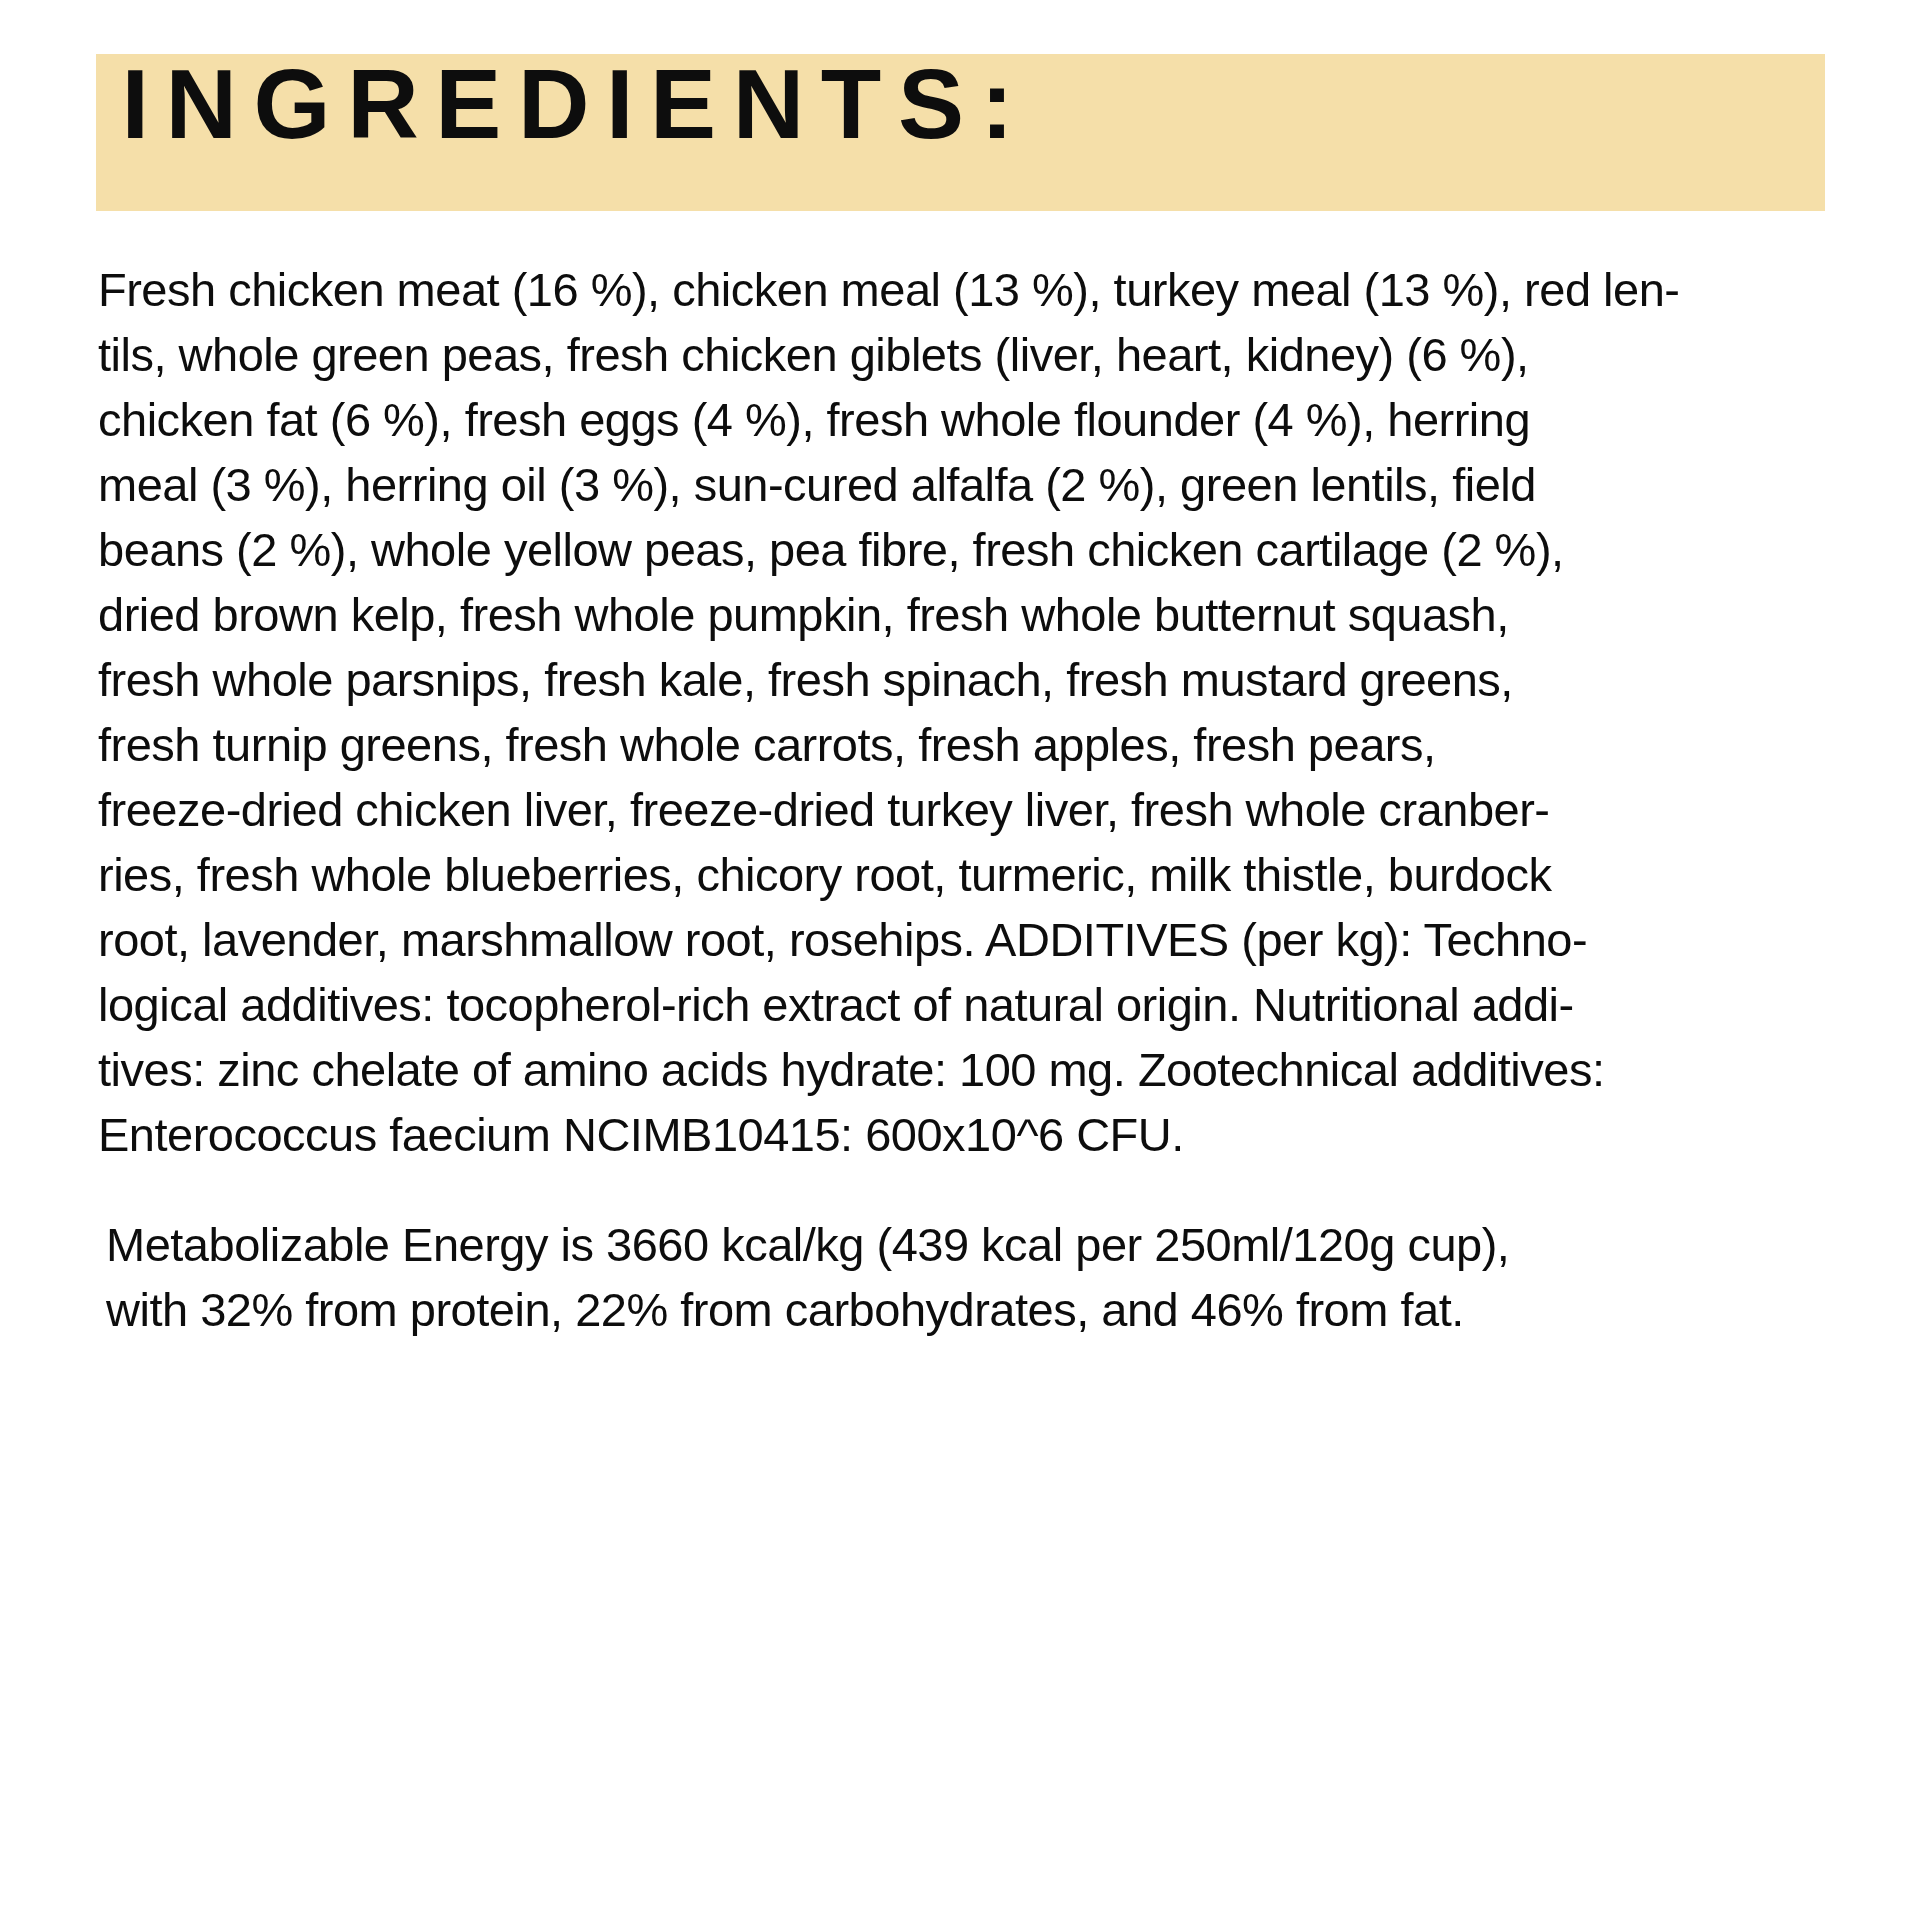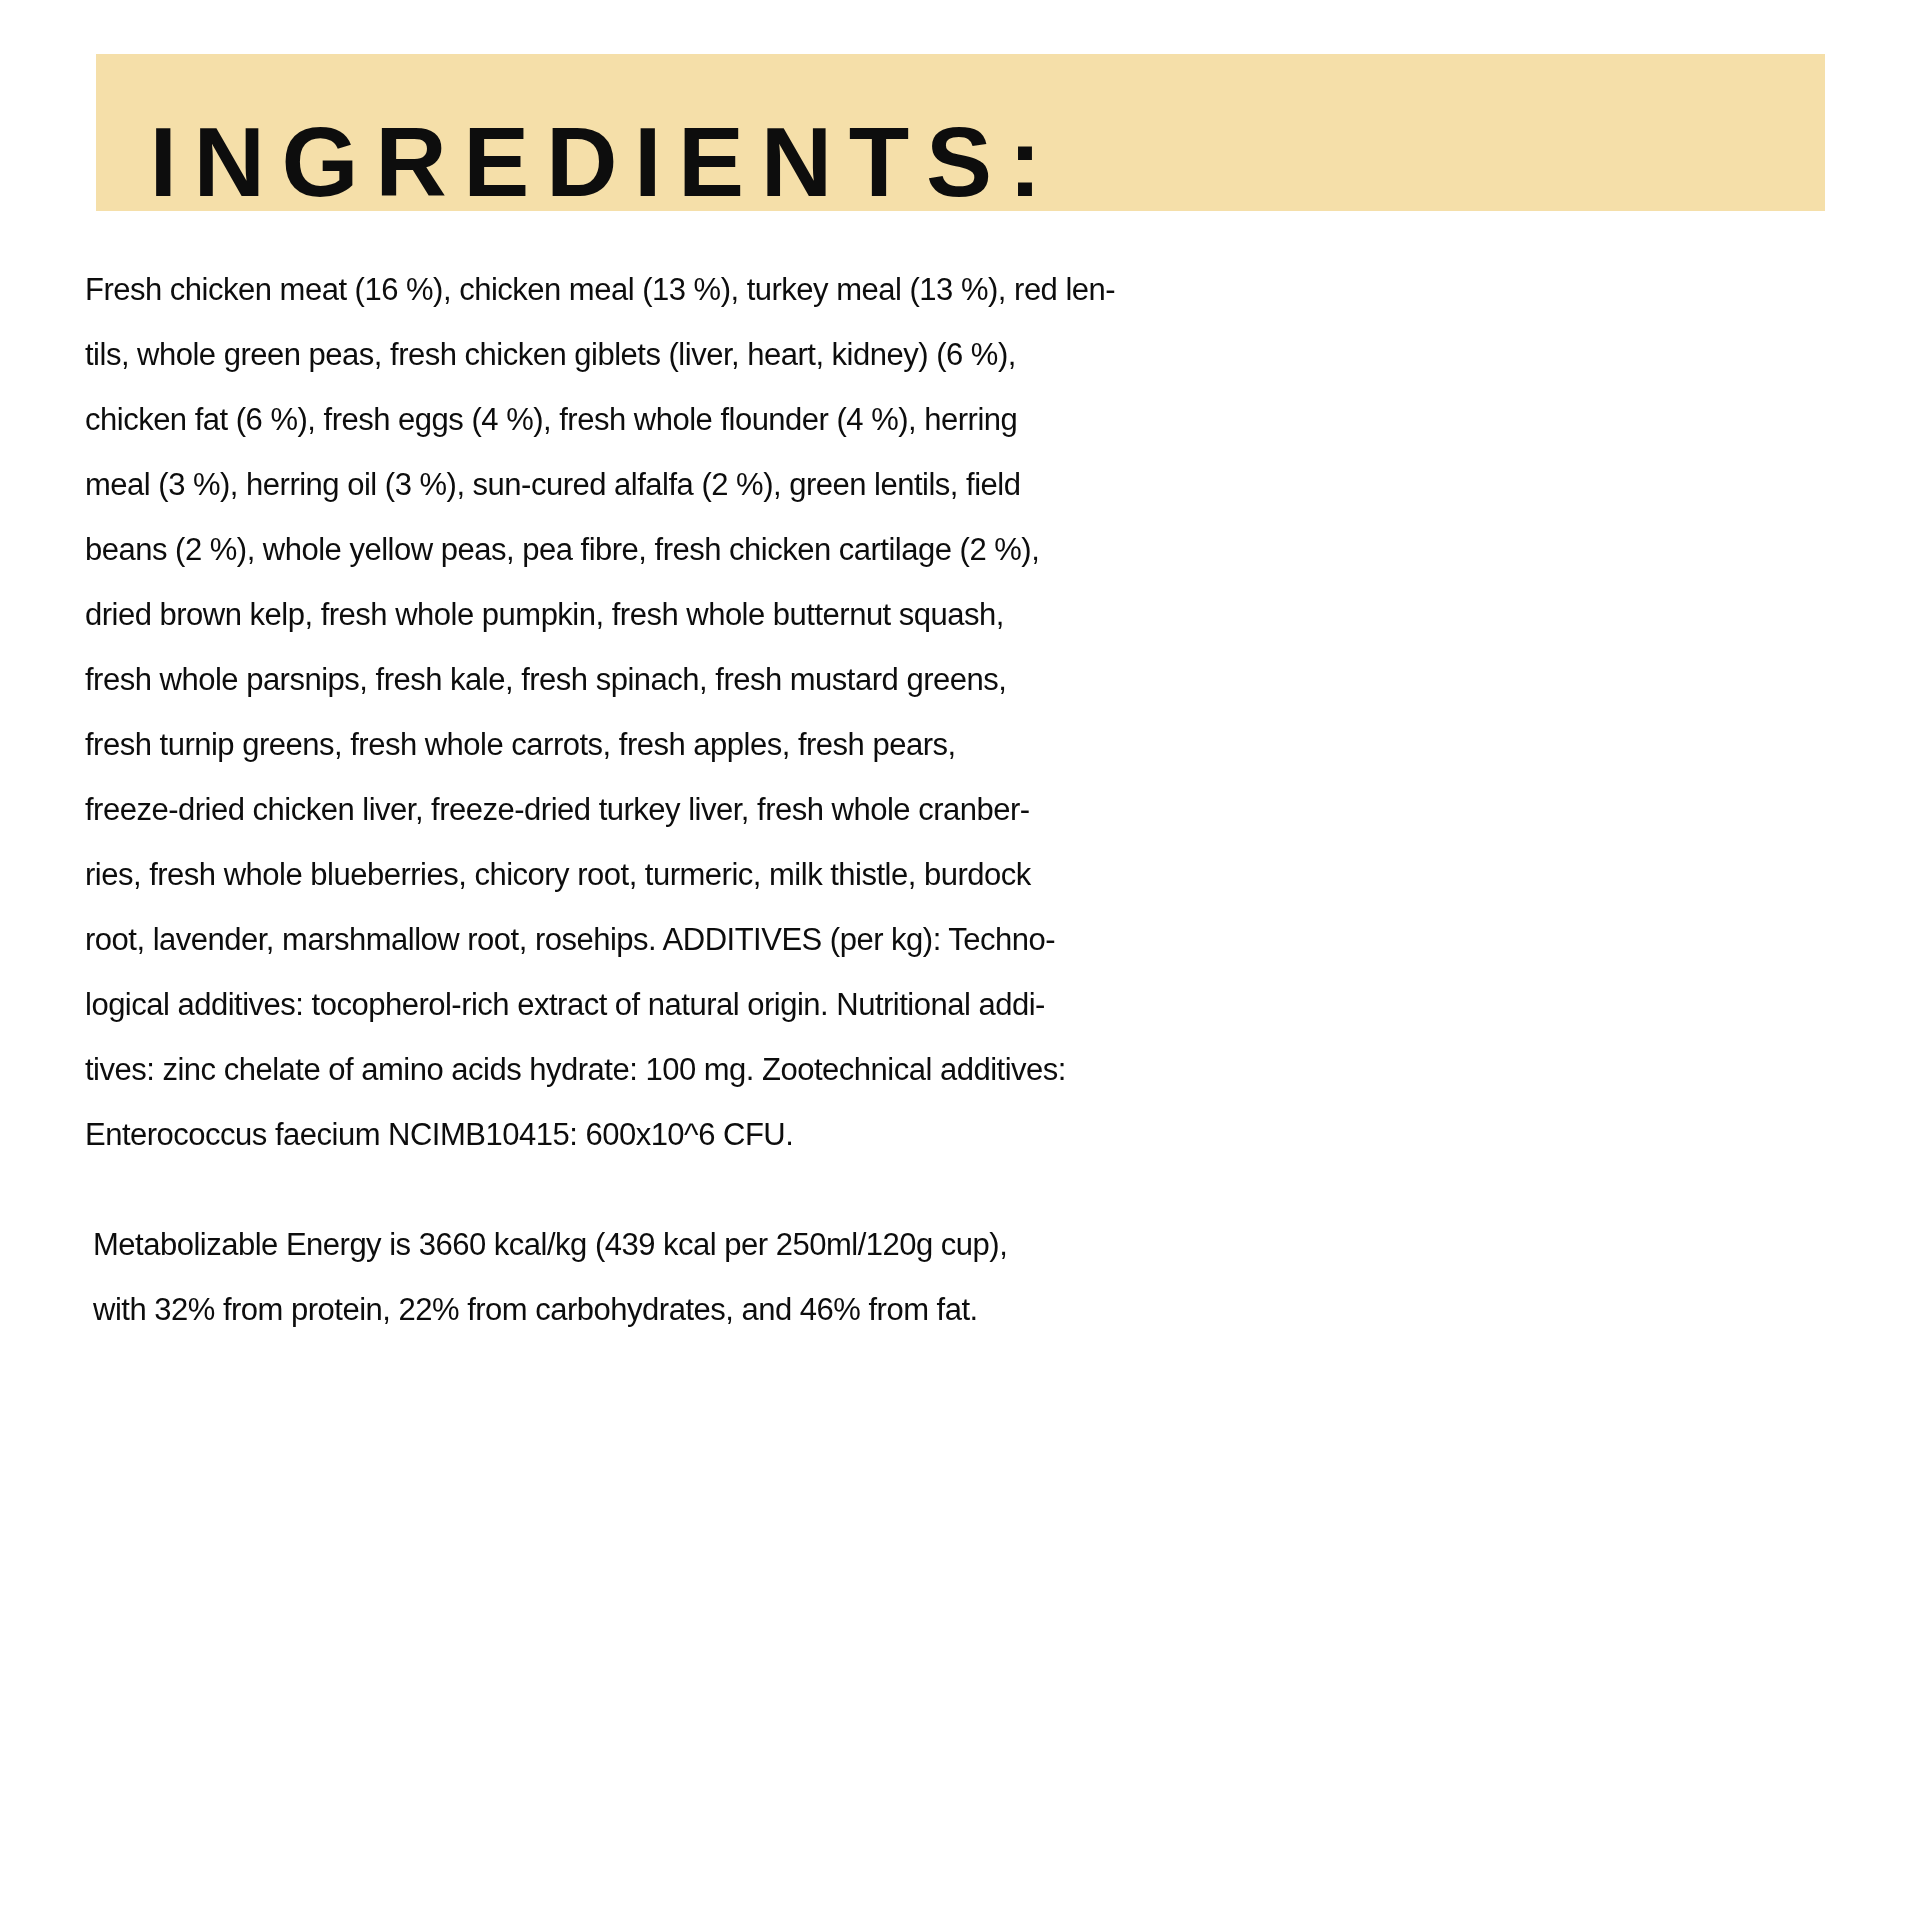--- a/index.html
+++ b/index.html
@@ -22,37 +22,36 @@
     overflow: hidden;
   }
   .band {
     position: absolute;
     left: 96px;
     top: 54px;
     width: 1729px;
     height: 157px;
     background: var(--band-bg);
     display: flex;
-    align-items: flex-end;
-    padding-left: 28px;
+    align-items: flex-start;
   }
   .title {
     padding-left: 25.4px;
     font-size: 99px;
     font-weight: 700;
     letter-spacing: 16.6px;
     line-height: 1;
     color: var(--text);
     white-space: nowrap;
   }
   .body {
     position: absolute;
-    left: 85px;
+    left: 98px;
     width: 1803px;
-    font-size: 31px;
+    font-size: 47px;
     font-weight: 400;
     line-height: 65px;
     letter-spacing: -0.5px;
     white-space: pre-line;
     color: var(--text);
   }
   .p1 { top: 257px; }
   .p2 { top: 1212px; margin-left: 8px; }
   .p3 { top: 1430px; }
 </style>

